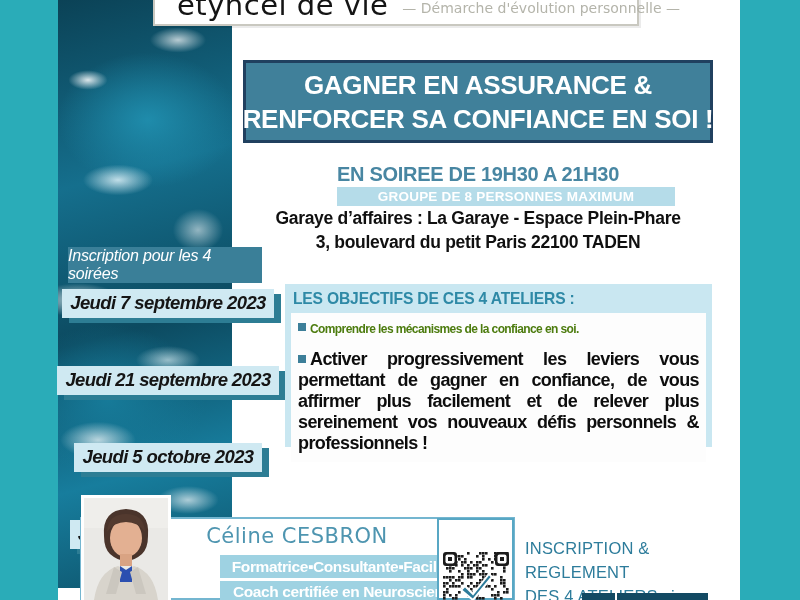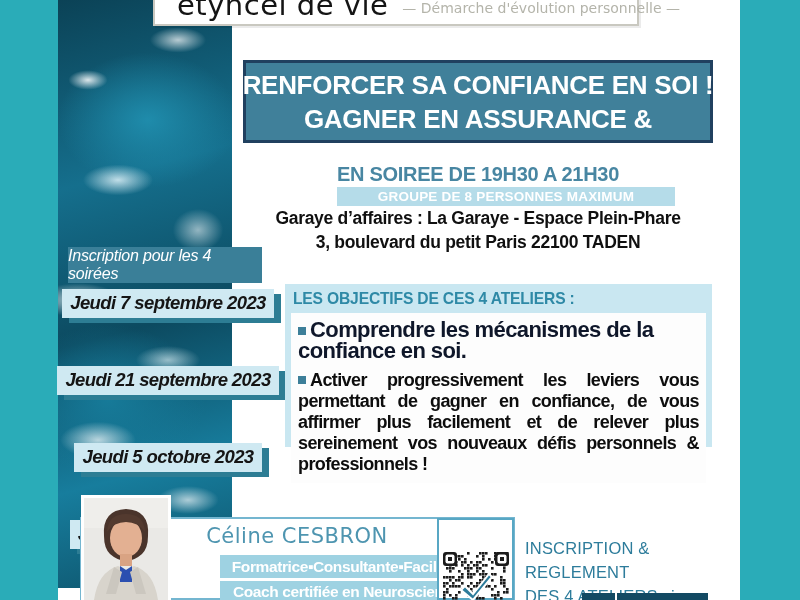--- a/index.html
+++ b/index.html
@@ -50,21 +50,21 @@
     justify-content:center;letter-spacing:-.2px;}
   .chips{position:absolute;left:10px;top:289px;width:200px;display:flex;flex-direction:column;align-items:center;gap:35px;}
   .chip{background:#cfe9f2;color:#151515;font-weight:bold;font-style:italic;font-size:18.5px;
     letter-spacing:-.6px;padding:3px 8px 4px;margin-bottom:13px;white-space:nowrap;
     box-shadow:7px 5px 0 #2d7d94;}
 
   
   .objectives{position:absolute;left:227px;top:284px;width:427px;height:163px;background:#c9e7f1;box-sizing:border-box;padding:4px 6px;}
   .obj-head{color:#2e89a6;font-weight:bold;font-size:17px;letter-spacing:-.2px;transform:scaleX(.92);transform-origin:left;white-space:nowrap;margin:1px 0 4px 2px;}
   .obj-inner{background:#fdfdfd;padding:3px 7px 8px;}
-  .obj-line{color:#0f172a;font-weight:bold;font-size:22px;letter-spacing:-.6px;line-height:21px;margin-top:3px;}
+  .obj-line{color:#4d7c0f;font-weight:bold;font-size:12px;letter-spacing:-.6px;line-height:21px;margin-top:3px;}
   .obj-para{color:#0d0d0d;font-weight:bold;font-size:18px;letter-spacing:-.6px;line-height:21px;margin-top:9px;text-align:justify;}
   .sq{display:inline-block;width:8px;height:8px;background:#3d7f99;margin-right:4px;vertical-align:2px;}
 
   
   .card{position:absolute;left:22px;top:517px;width:435px;height:83px;background:#fff;border:2px solid #74b6d0;box-sizing:border-box;}
   .photo{position:absolute;left:26px;top:498px;width:84px;height:102px;background:#e9e8e5;overflow:hidden;box-shadow:0 0 0 3px #ffffff;}
   .coach-name{position:absolute;left:114px;top:524px;width:250px;text-align:center;
     font-family:"DejaVu Sans",sans-serif;font-size:21px;color:#4e95b0;letter-spacing:.5px;white-space:nowrap;}
   .role{position:absolute;left:162px;width:276px;background:#9ed2e2;color:#ffffff;font-weight:bold;
     font-size:15.5px;letter-spacing:-.4px;text-align:center;box-sizing:border-box;}
@@ -85,22 +85,22 @@
   <div class="paper">
 
     <div class="ocean"></div>
 
     <div class="logo-box">
       <span class="logo-text">étyncel de vie</span>
       <span class="logo-tag">— Démarche d'évolution personnelle —</span>
     </div>
 
     <div class="banner">
+      <div>GAGNER EN ASSURANCE &amp;</div>
       <div>RENFORCER SA CONFIANCE EN SOI !</div>
-      <div>GAGNER EN ASSURANCE &amp;</div>
     </div>
 
     <div class="soiree">EN SOIREE DE 19H30 A 21H30</div>
     <div class="groupe">GROUPE DE 8 PERSONNES MAXIMUM</div>
     <div class="addr1">Garaye d’affaires : La Garaye - Espace Plein-Phare</div>
     <div class="addr2">3, boulevard du petit Paris 22100 TADEN</div>
 
     <div class="insc-badge">Inscription pour les 4 soirées</div>
 
     <div class="chips">

